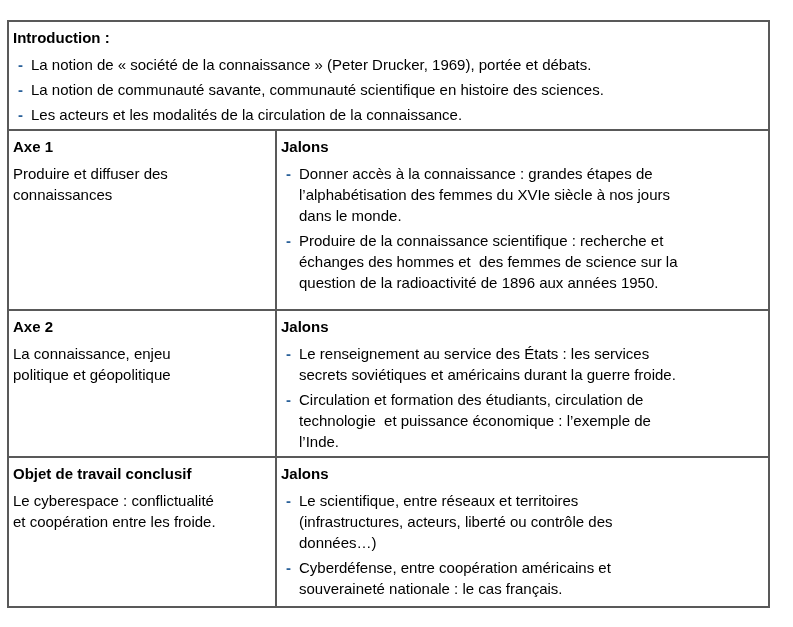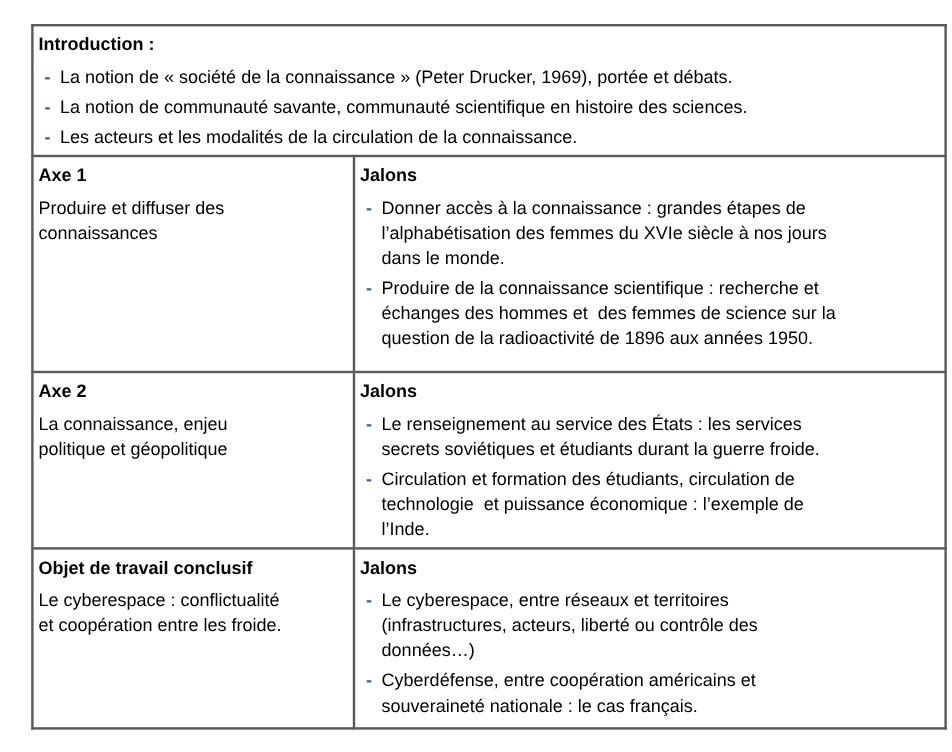--- a/index.html
+++ b/index.html
@@ -11,21 +11,21 @@
     width: 793px;
     height: 627px;
     position: relative;
     font-family: "Liberation Sans", sans-serif;
     font-size: 15px;
     color: #000000;
     overflow: hidden;
   }
   .table-wrap {
     position: absolute;
-    left: 26px;
+    left: 7px;
     top: 20px;
   }
   table.program {
     border-collapse: collapse;
     table-layout: fixed;
     width: 761px;
   }
   col.c-left  { width: 268px; }
   col.c-right { width: 493px; }
   td {
@@ -124,42 +124,42 @@
       <td>
         <p class="cell-title">Axe 2</p>
         <p class="cell-desc">La connaissance, enjeu
 politique et géopolitique</p>
       </td>
       <td>
         <p class="cell-title">Jalons</p>
         <div class="bullet">
           <span class="dash">-</span>
           <span class="btext">Le renseignement au service des États : les services
-secrets soviétiques et étudiants durant la guerre froide.</span>
+secrets soviétiques et américains durant la guerre froide.</span>
         </div>
         <div class="bullet">
           <span class="dash">-</span>
           <span class="btext">Circulation et formation des étudiants, circulation de
 technologie  et puissance économique : l’exemple de
 l’Inde.</span>
         </div>
       </td>
     </tr>
 
     <tr class="r-concl">
       <td>
         <p class="cell-title">Objet de travail conclusif</p>
         <p class="cell-desc">Le cyberespace : conflictualité
 et coopération entre les froide.</p>
       </td>
       <td>
         <p class="cell-title">Jalons</p>
         <div class="bullet">
           <span class="dash">-</span>
-          <span class="btext">Le cyberespace, entre réseaux et territoires
+          <span class="btext">Le scientifique, entre réseaux et territoires
 (infrastructures, acteurs, liberté ou contrôle des
 données…)</span>
         </div>
         <div class="bullet">
           <span class="dash">-</span>
           <span class="btext">Cyberdéfense, entre coopération américains et
 souveraineté nationale : le cas français.</span>
         </div>
       </td>
     </tr>

